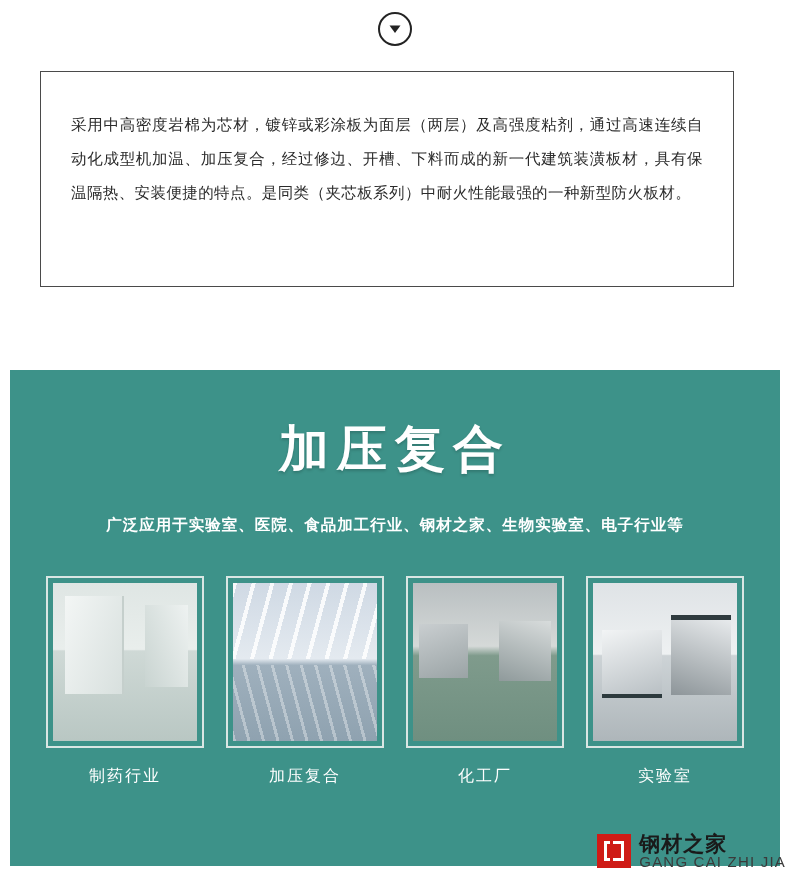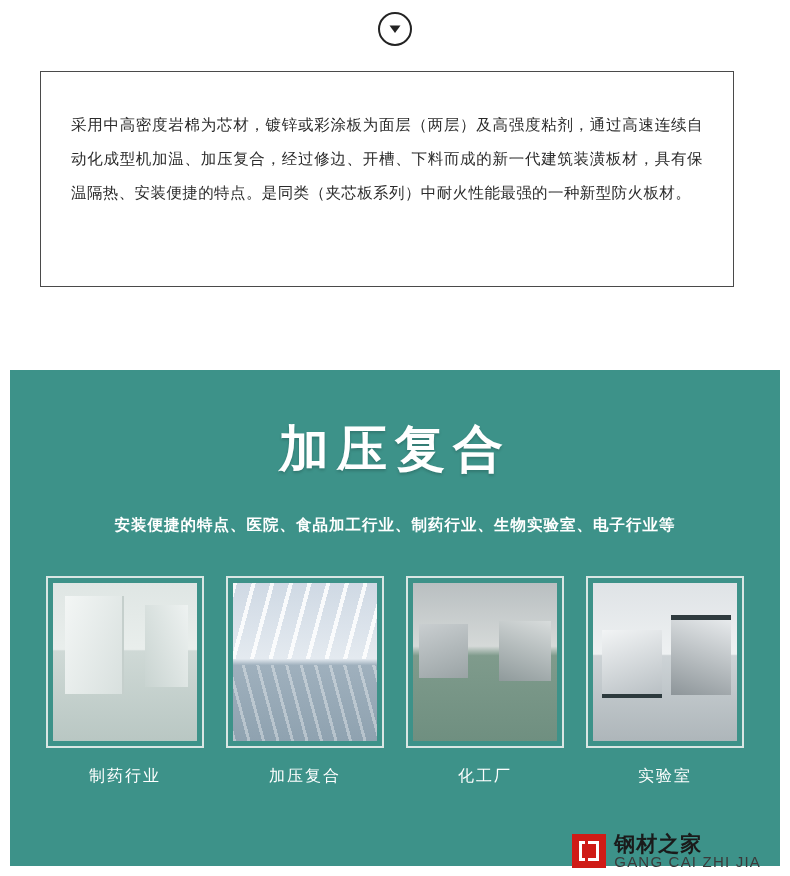--- a/index.html
+++ b/index.html
@@ -194,21 +194,21 @@
     position: absolute;
     right: 4%; top: 20%;
     width: 42%; height: 48%;
     background: linear-gradient(200deg,#e7eaec,#8d9599);
     border-top: 5px solid #2f3b3f;
   }
 
   
   .logo {
     position: absolute;
-    right: 29px;
+    right: 4px;
     bottom: 8px;
     display: flex;
     align-items: center;
     gap: 8px;
   }
   .logo-mark {
     width: 34px;
     height: 34px;
     background: #cf1b16;
     position: relative;
@@ -256,21 +256,21 @@
       </svg>
     </div>
   </div>
 
   <div class="desc-box">
     <div class="desc-text">采用中高密度岩棉为芯材，镀锌或彩涂板为面层（两层）及高强度粘剂，通过高速连续自动化成型机加温、加压复合，经过修边、开槽、下料而成的新一代建筑装潢板材，具有保温隔热、安装便捷的特点。是同类（夹芯板系列）中耐火性能最强的一种新型防火板材。</div>
   </div>
 
   <div class="teal">
     <div class="teal-title">加压复合</div>
-    <div class="teal-sub">安装便捷的特点、医院、食品加工行业、制药行业、生物实验室、电子行业等</div>
+    <div class="teal-sub">广泛应用于实验室、医院、食品加工行业、钢材之家、生物实验室、电子行业等</div>
 
     <div class="cards">
 
       <div class="card">
         <div class="card-frame">
           <div class="card-img img-corridor"></div>
         </div>
         <div class="card-caption">制药行业</div>
       </div>
 

